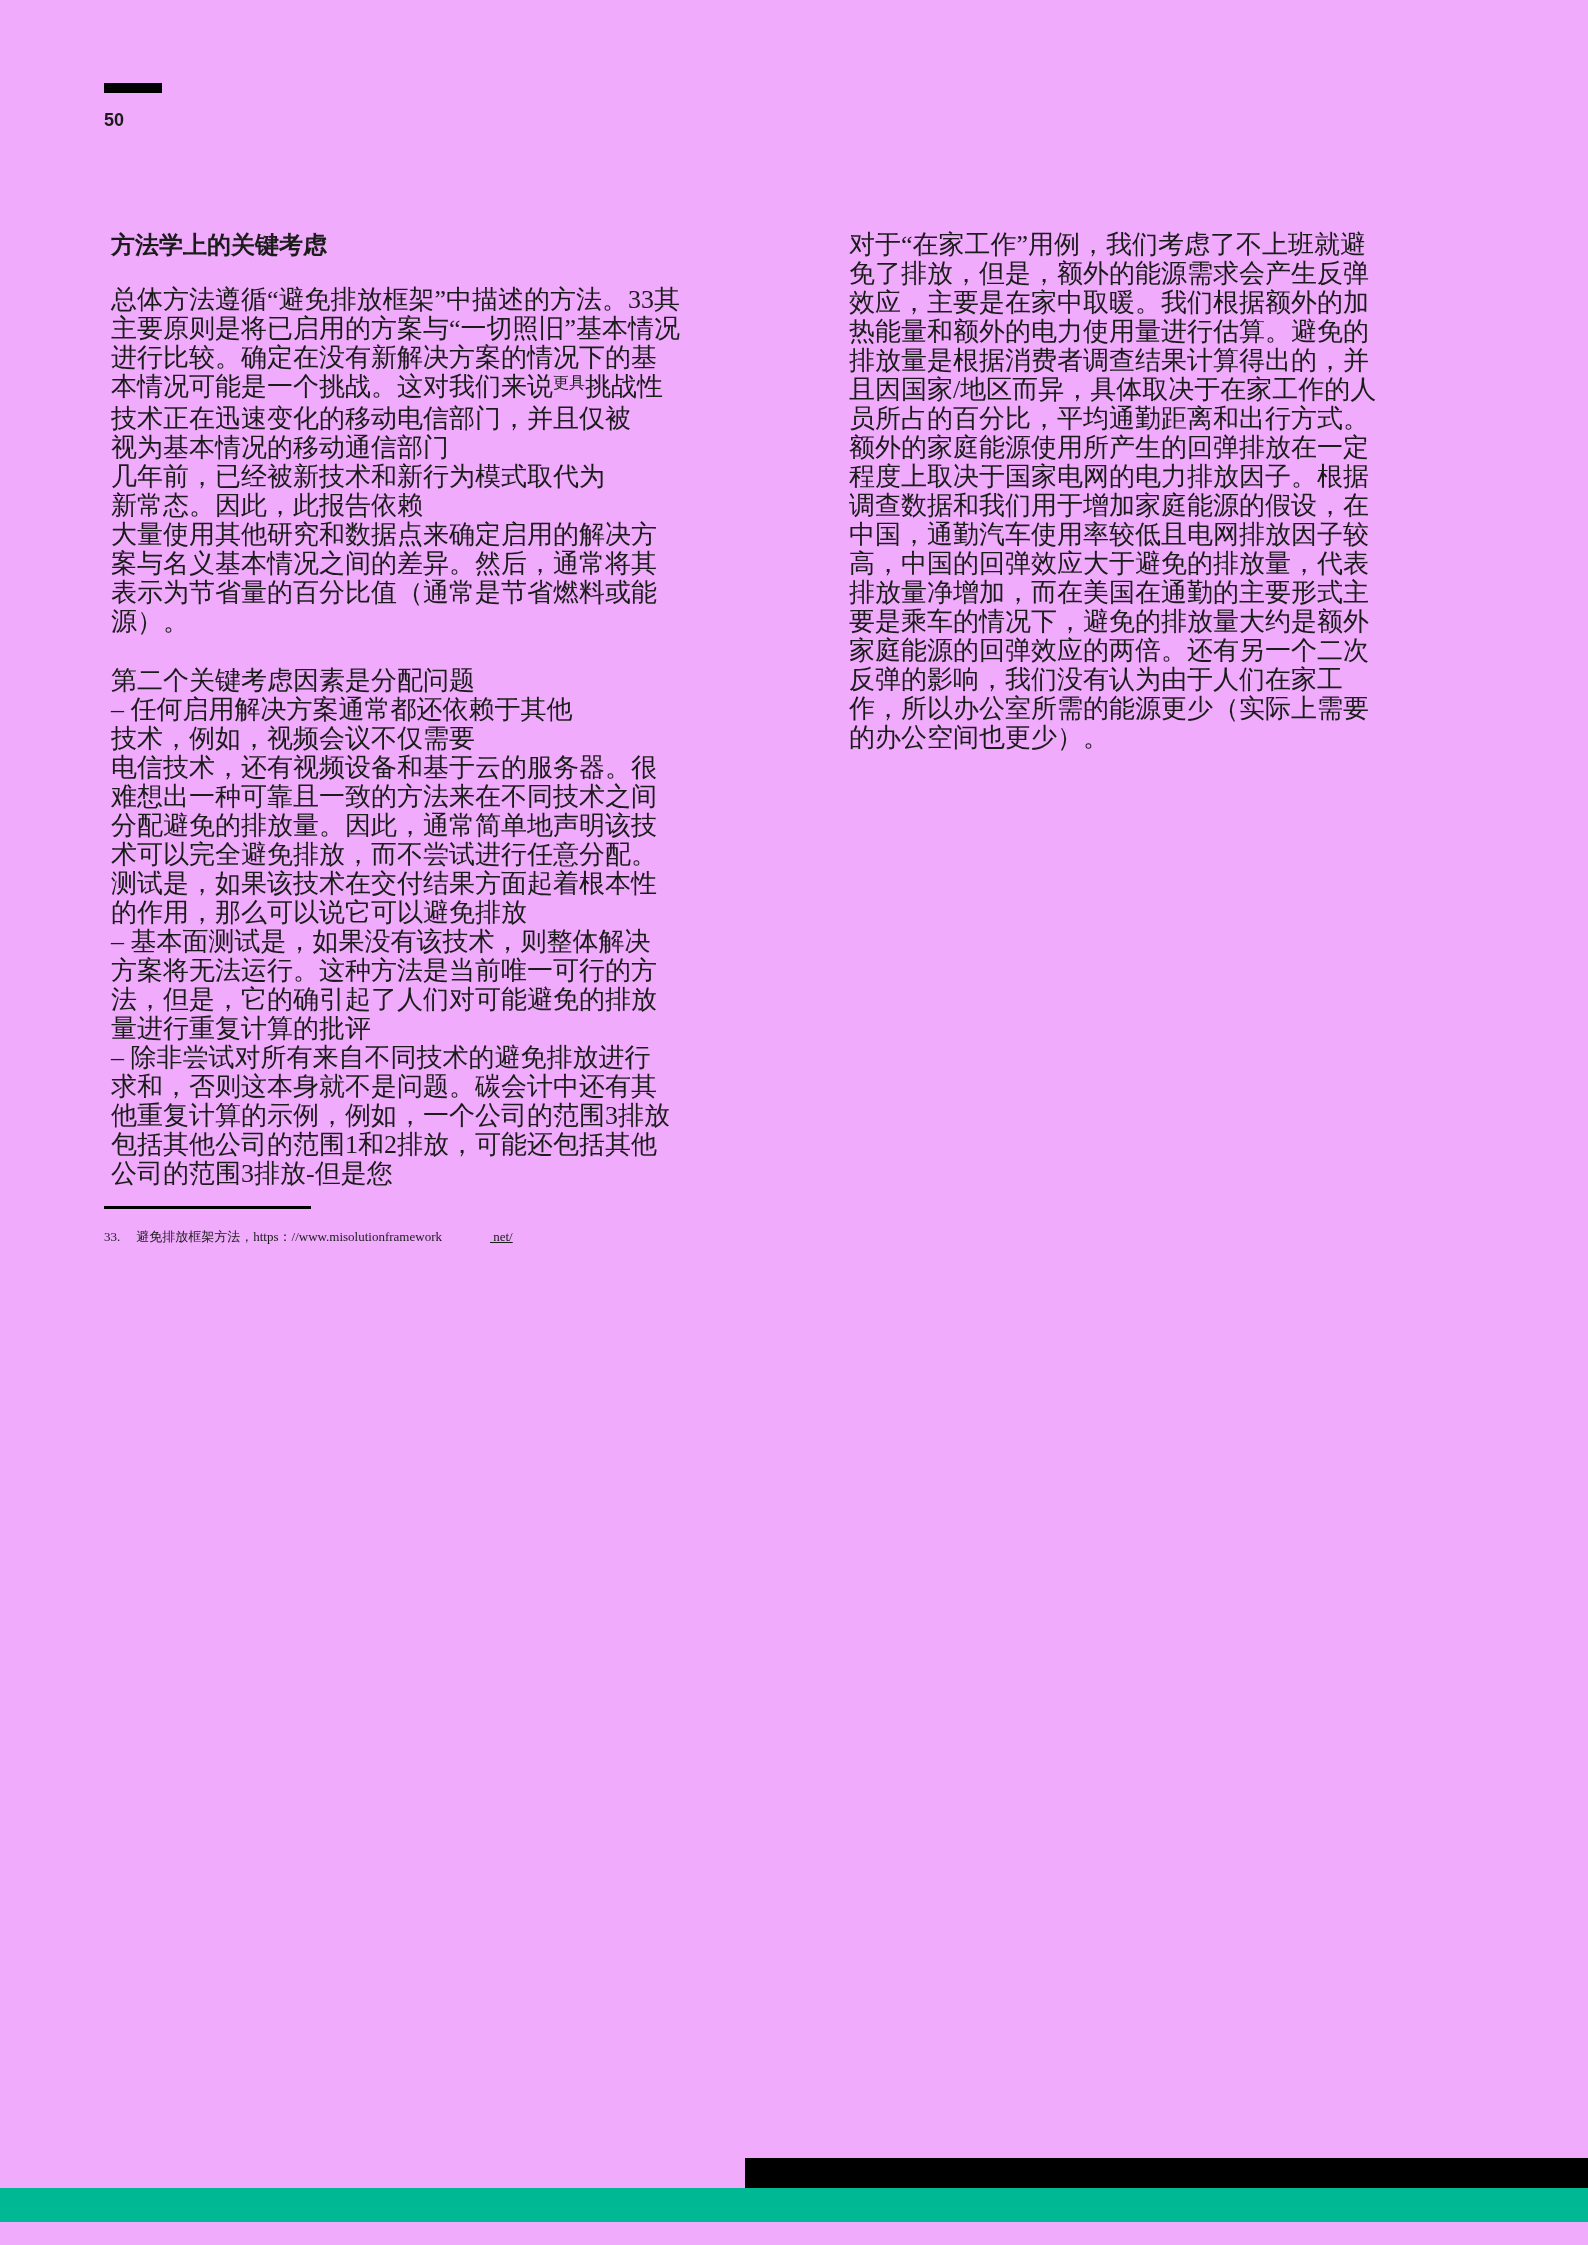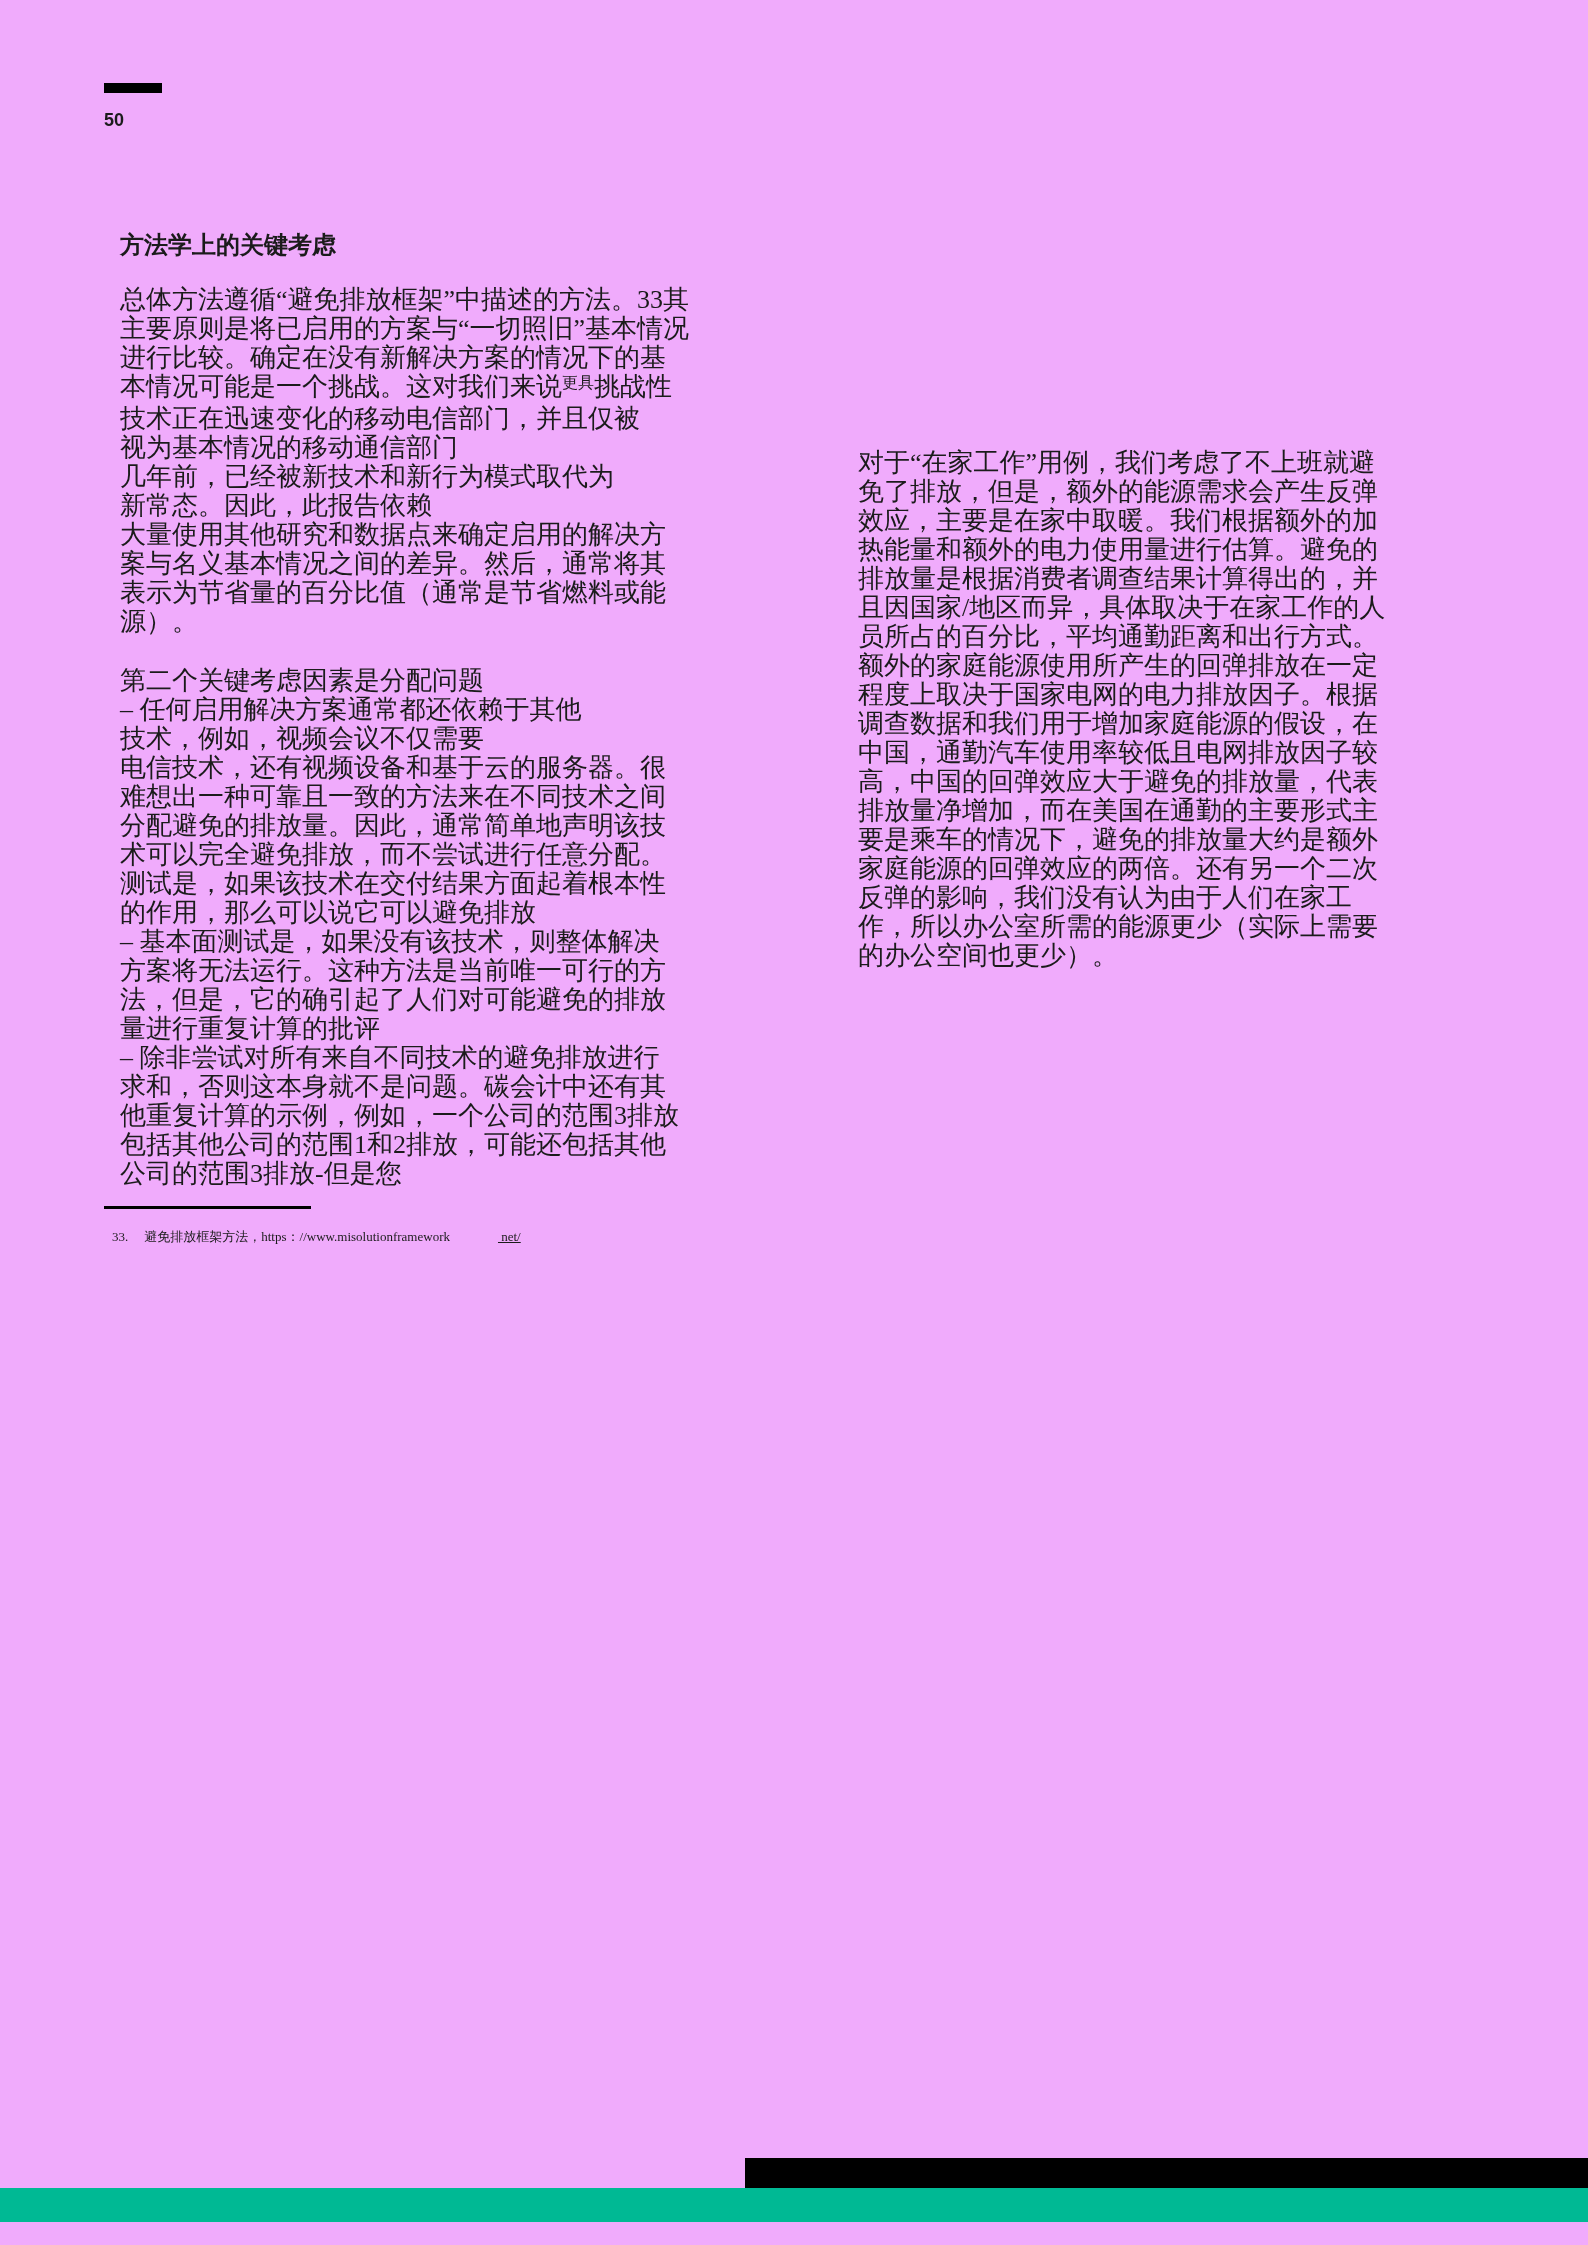--- a/index.html
+++ b/index.html
@@ -21,25 +21,25 @@
   .page-number {
     position: absolute;
     left: 104px; top: 110px;
     font-family: "Liberation Sans", "DejaVu Sans", sans-serif;
     font-weight: bold;
     font-size: 18px;
     color: #1b1b1b;
   }
   .columns {
     position: absolute;
-    left: 120px; top: 230px;
+    left: 111px; top: 230px;
     width: 1384px;
     display: flex;
     gap: 46px;
-    align-items: center;
+    align-items: flex-start;
   }
   .col { font-size: 26px; line-height: 29px; }
   .col.left  { width: 660px; }
   .col.right { width: 650px; }
   .col h2 {
     font-family: "Liberation Sans", "DejaVu Sans", sans-serif;
     font-size: 24px;
     font-weight: bold;
     margin: 0 0 26px 0;
     line-height: 29px;
@@ -61,21 +61,21 @@
     background: #000000;
   }
   .footnote {
     position: absolute;
     left: 104px; top: 1228px;
     font-size: 13px;
     line-height: 17px;
     color: #1b1b1b;
     white-space: nowrap;
   }
-  .footnote .fn-num { display: inline-block; margin-right: 16px; margin-left: 8px; }
+  .footnote .fn-num { display: inline-block; margin-right: 16px; }
   .footnote .fn-link { text-decoration: underline; color: #1b1b1b; cursor: pointer; margin-left: 48px; }
   .bottom-black {
     position: absolute;
     left: 745px; right: 0; top: 2158px;
     height: 30px;
     background: #000000;
   }
   .bottom-teal {
     position: absolute;
     left: 0; right: 0; top: 2188px;

